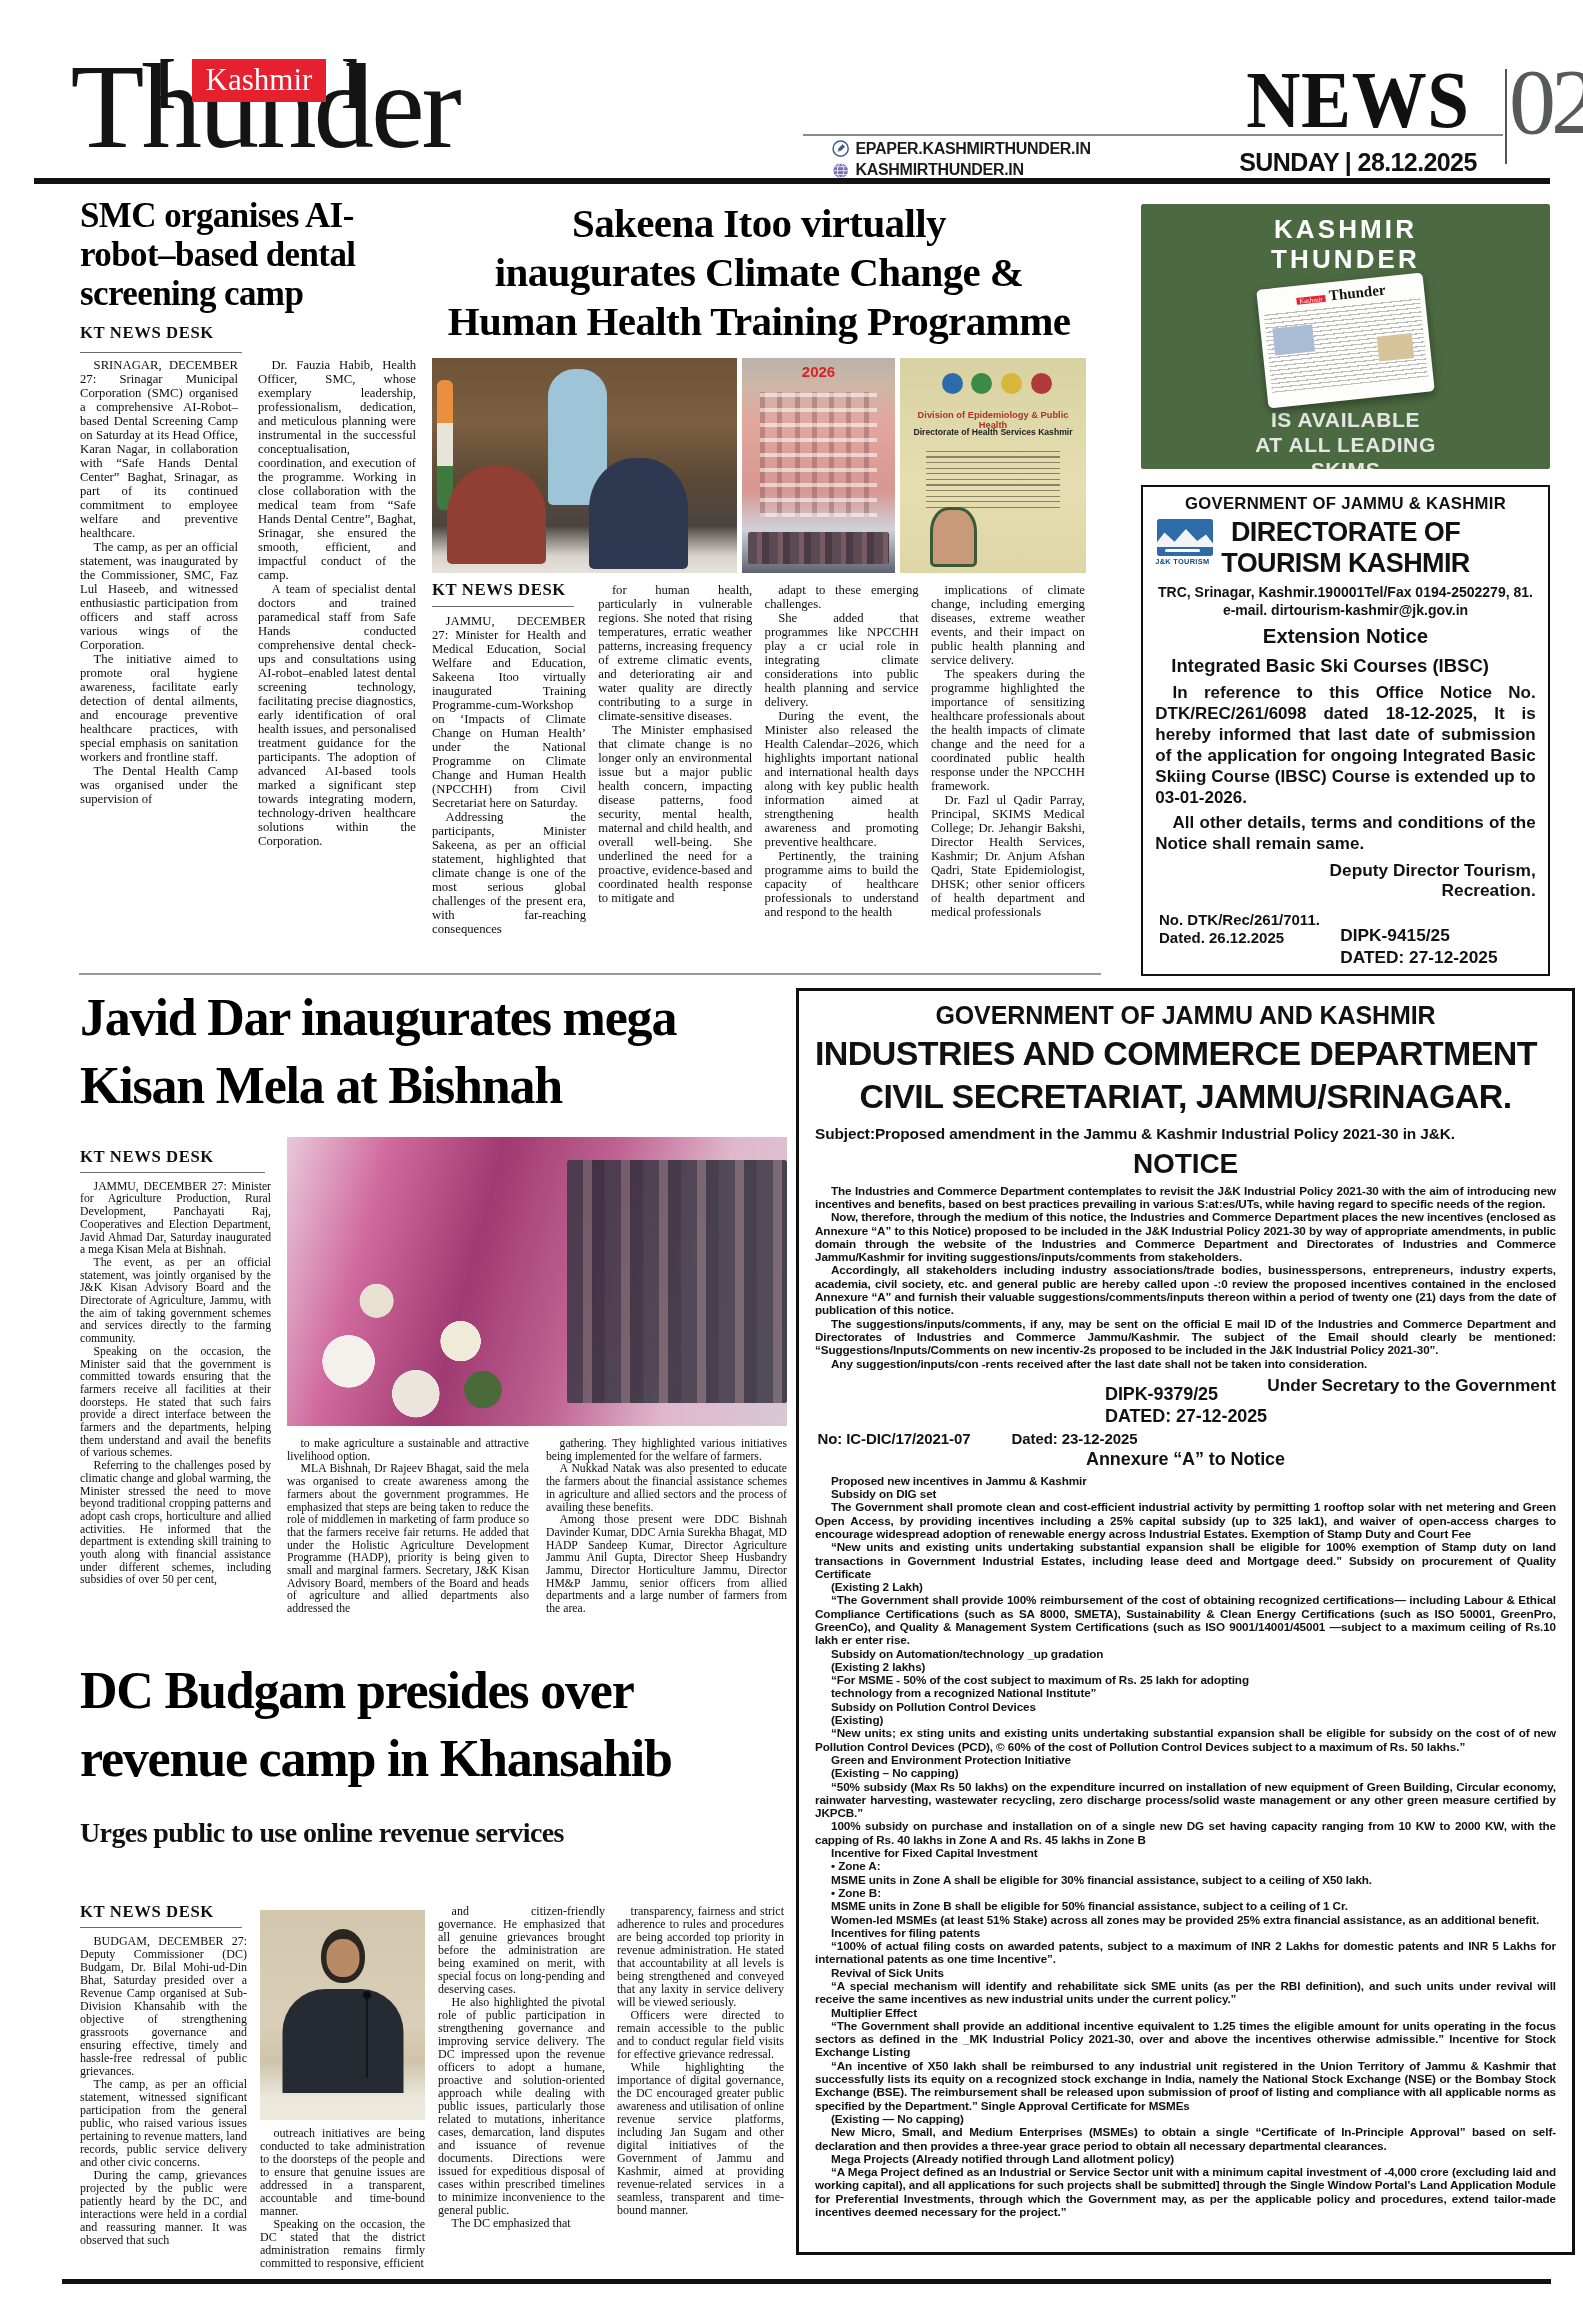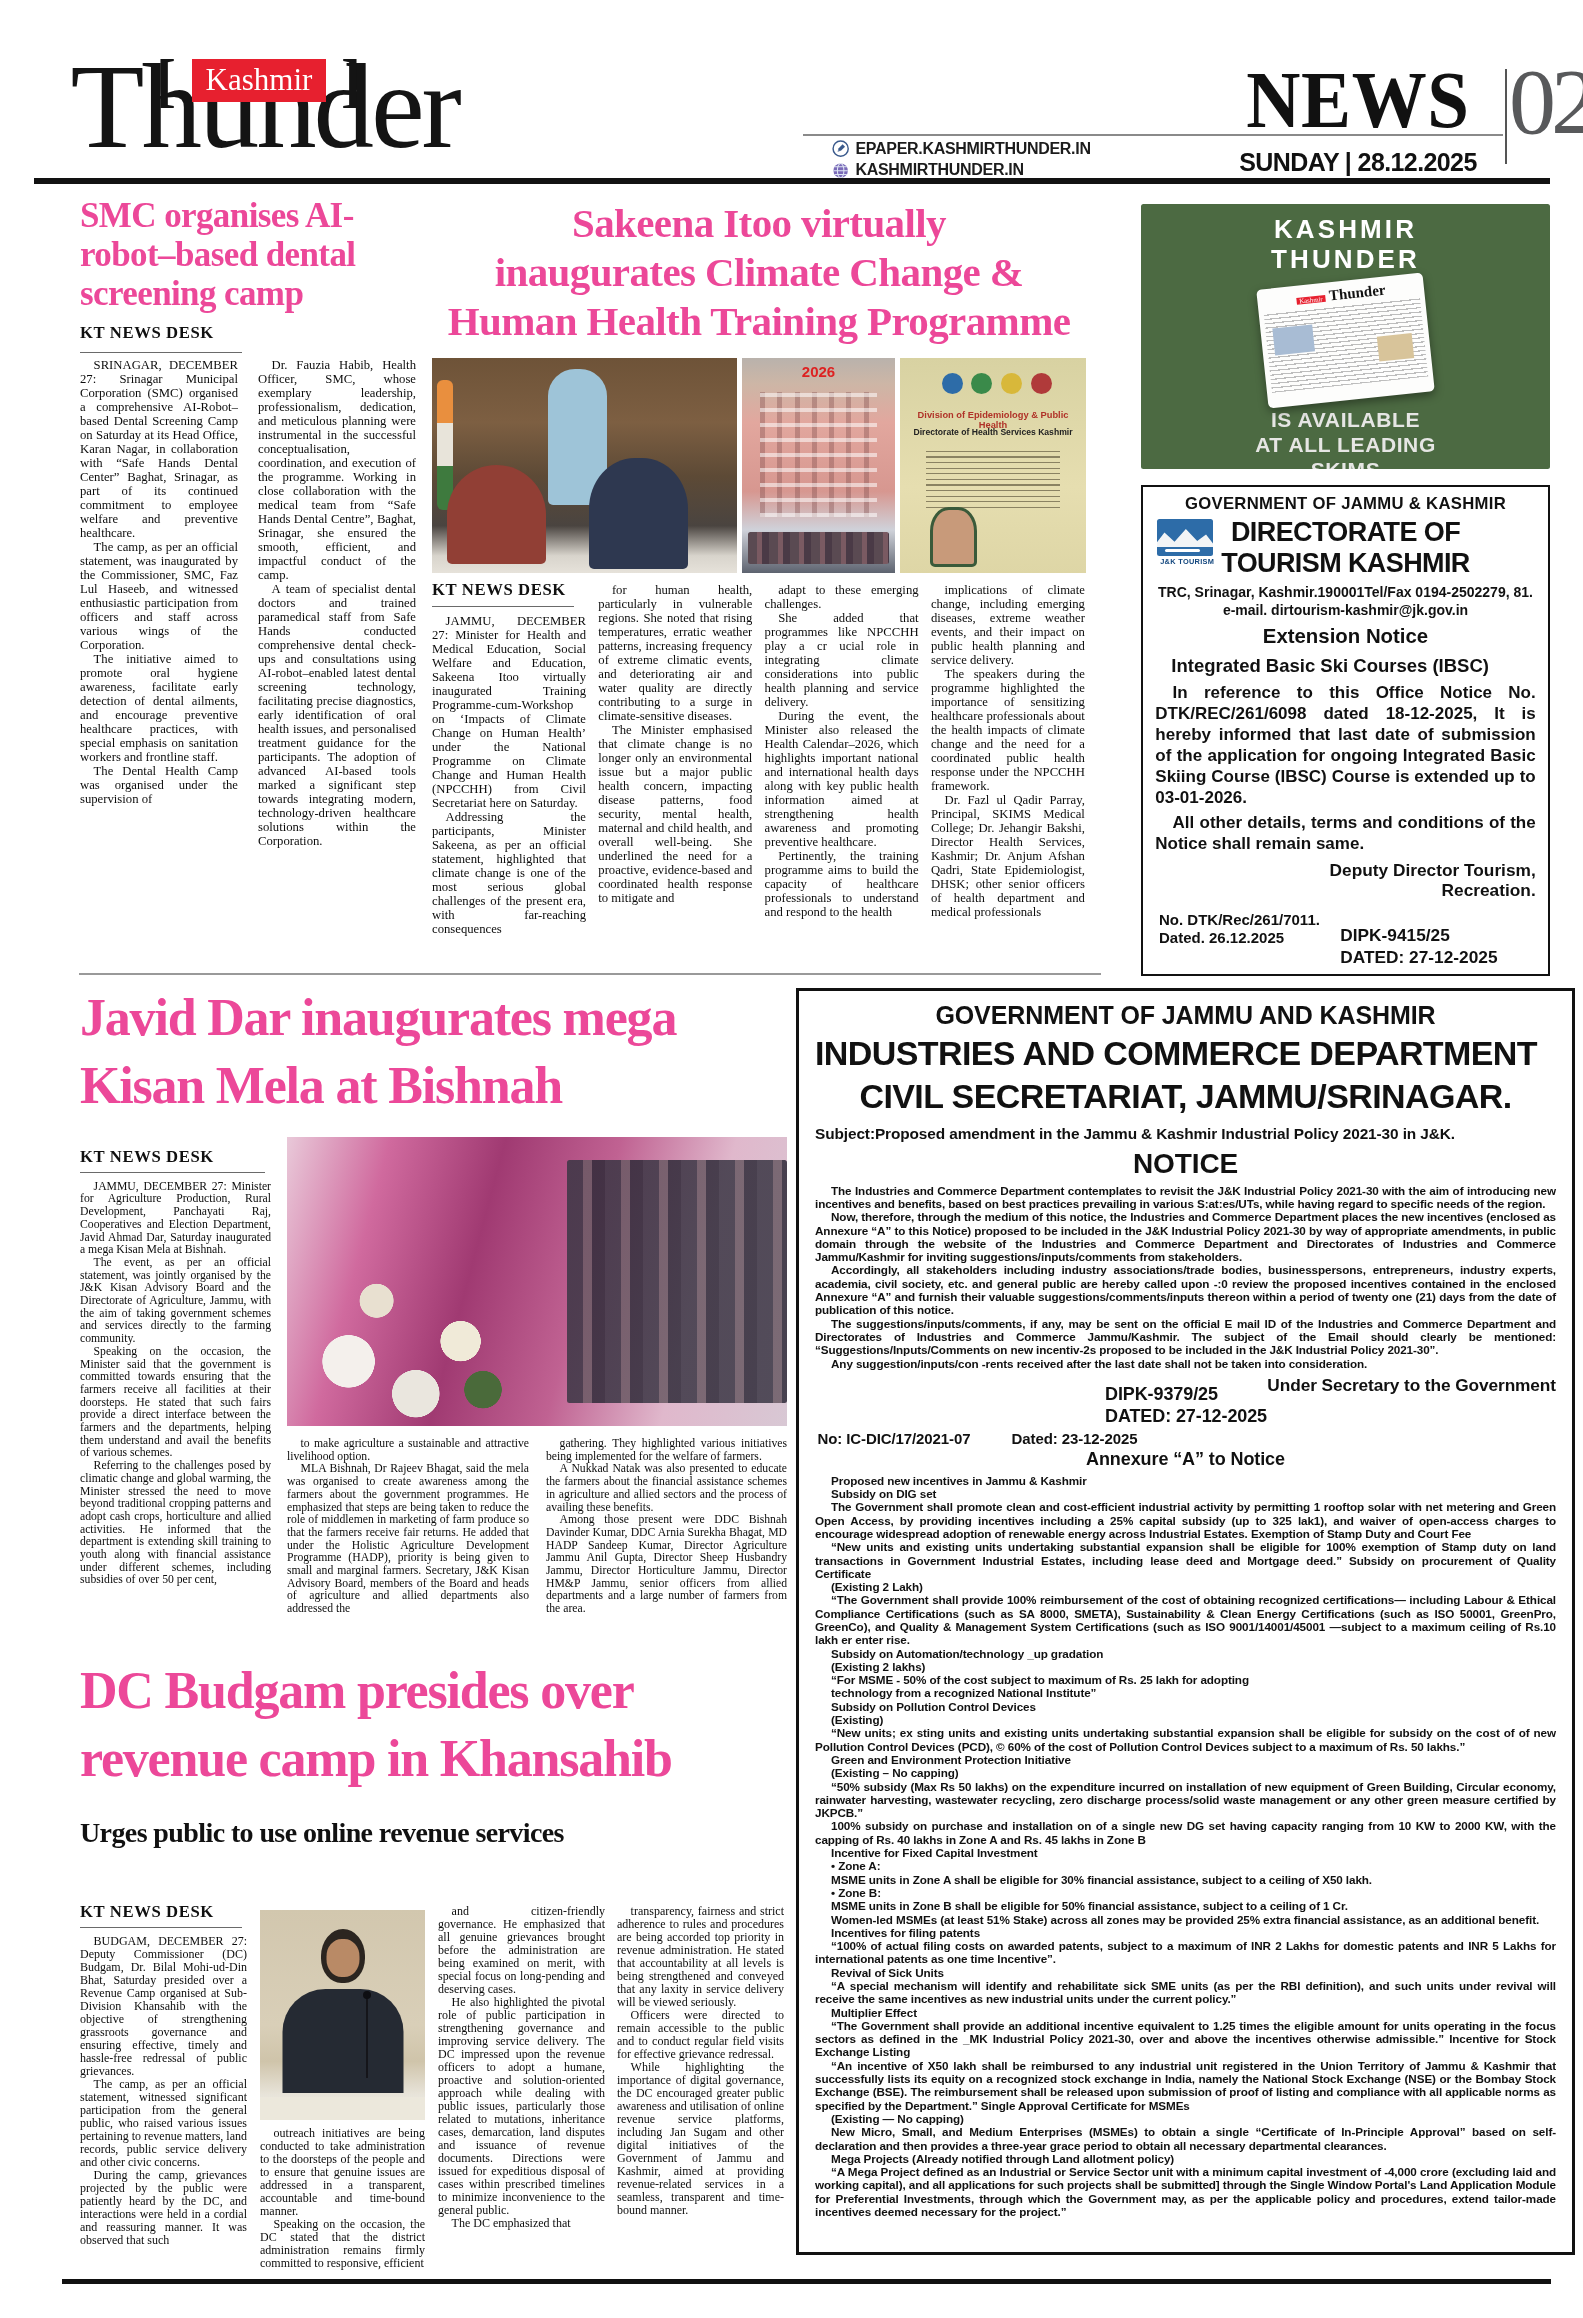--- a/index.html
+++ b/index.html
@@ -23,21 +23,21 @@
   .mast-date{position:absolute;left:1219px;top:140px;width:278px;text-align:center;
              font-family:"Liberation Sans",sans-serif;font-size:25px;font-weight:700;letter-spacing:-0.6px;margin-top:8px;}
   .mast-links{position:absolute;left:832px;top:138px;}
   .mast-link{display:flex;align-items:center;gap:6.2px;height:21.6px;cursor:pointer;}
   .mast-link span{font-family:"Liberation Sans",sans-serif;font-size:16px;font-weight:700;color:#1c1c1c;letter-spacing:-0.3px;}
   .mast-rule-thick{position:absolute;left:34px;top:178px;width:1516px;height:5.6px;background:#121212;}
   .mid-rule{position:absolute;left:79px;top:973px;width:1022px;height:1.9px;background:#999;}
   .bottom-rule{position:absolute;left:62px;top:2279px;width:1489px;height:5px;background:#111;}
 
   
-  .hl{font-weight:700;color:#ec4899;white-space:pre-line;letter-spacing:-0.6px;}
+  .hl{font-weight:700;color:#000000;white-space:pre-line;letter-spacing:-0.6px;}
   .byline{font-weight:700;font-size:16.7px;letter-spacing:0.6px;color:#101010;
           border-bottom:1.9px solid #6a6a6a;padding-bottom:9px;}
   .body-serif{font-size:12.7px;line-height:14px;text-align:justify;color:#0c0c0c;overflow:hidden;}
   .body-serif p{margin:0;text-indent:13.6px;}
 
   
   .art-smc{position:absolute;left:80px;top:196px;width:336px;height:773px;}
   .smc-hl{position:absolute;top:0;left:0;font-size:35px;line-height:39px;}
   .smc-byline{position:absolute;top:127px;left:0;width:162px;}
   .smc-body{position:absolute;top:162px;left:0;display:flex;gap:20px;}
@@ -71,21 +71,21 @@
   .thumb-photo1{position:absolute;left:12.3px;top:40px;width:40px;height:27px;background:#a8bcd4;}
   .thumb-photo2{position:absolute;right:17.3px;top:59px;width:35px;height:25px;background:#d8c49a;}
   .ad-caption{margin-top:6.2px;text-align:center;color:#e6e6e4;font-size:21px;line-height:25px;
               white-space:pre-line;font-weight:700;letter-spacing:0.6px;}
 
   
   .notice-tourism{position:absolute;left:1141px;top:485px;width:409px;height:491px;border:2.5px solid #111;
       box-sizing:border-box;background:#fff;padding:7.4px 12.3px;font-family:"Liberation Sans",sans-serif;font-weight:700;overflow:hidden;}
   .tn-gov{text-align:center;font-size:16.7px;letter-spacing:0.3px;}
   .tn-title{text-align:center;font-size:27px;line-height:31px;white-space:pre-line;margin-top:2.5px;letter-spacing:-0.6px;}
-  .tn-logo{position:absolute;left:12.3px;top:32px;width:59px;text-align:right;}
+  .tn-logo{position:absolute;left:12.3px;top:32px;width:59px;text-align:left;}
   .tn-logo-box{width:56px;height:37px;background:#2d6ca8;border-radius:2.5px;position:relative;overflow:hidden;margin:0 auto;}
   .tn-logo-box:before{content:"";position:absolute;left:-3.7px;bottom:8.6px;width:63px;height:18.5px;background:#f2f4f6;
       clip-path:polygon(0 100%,18% 20%,34% 70%,52% 0,70% 65%,84% 30%,100% 100%);}
   .tn-logo-box:after{content:"";position:absolute;left:8.6px;bottom:3.7px;width:35px;height:3.1px;background:#fff;border-radius:1.9px;}
   .tn-logo-cap{font-size:7.4px;color:#13477e;letter-spacing:0.3px;margin-top:1.2px;}
   .tn-addr{text-align:center;font-size:14px;line-height:18px;margin-top:3.7px;}
   .tn-ext{text-align:center;font-size:20.4px;margin-top:6.2px;}
   .tn-sub{font-size:18.5px;margin-top:7.4px;text-indent:16px;}
   .tn-body{font-size:17px;line-height:21px;text-align:justify;margin-top:5px;}
   .tn-body p{margin:0 0 3.7px;text-indent:17.3px;}

